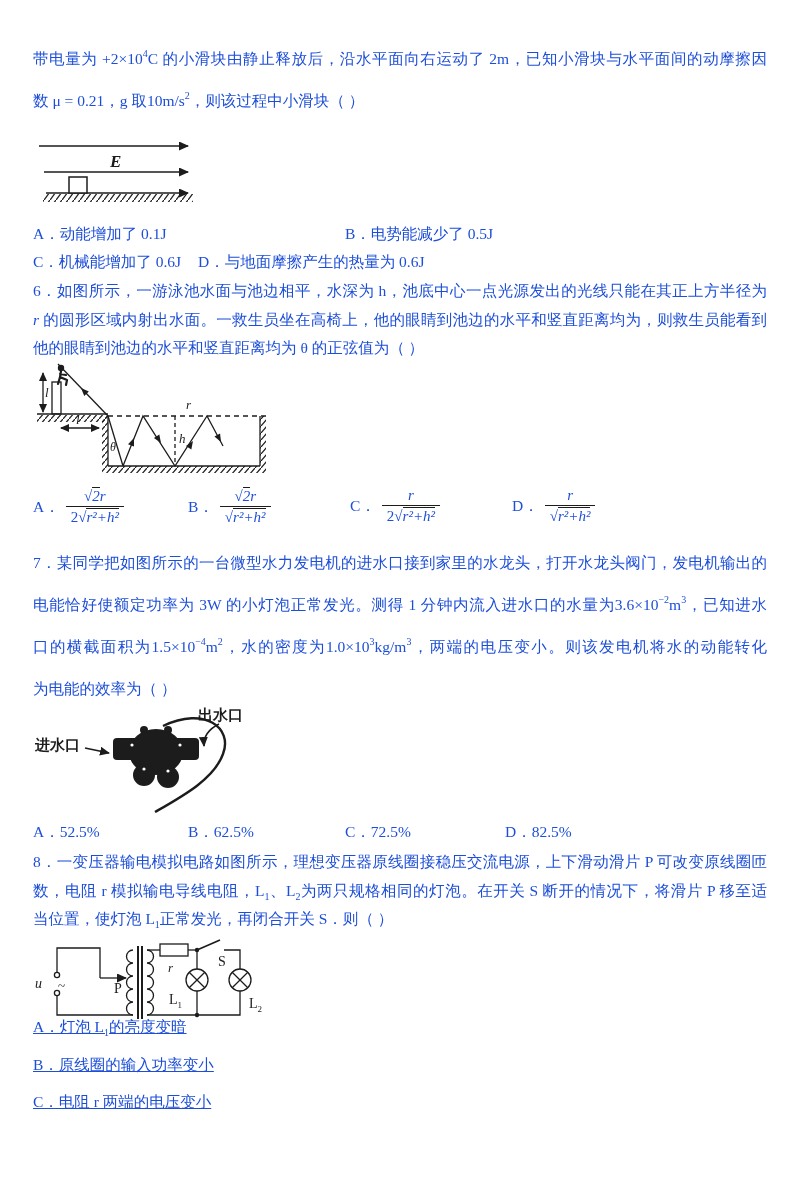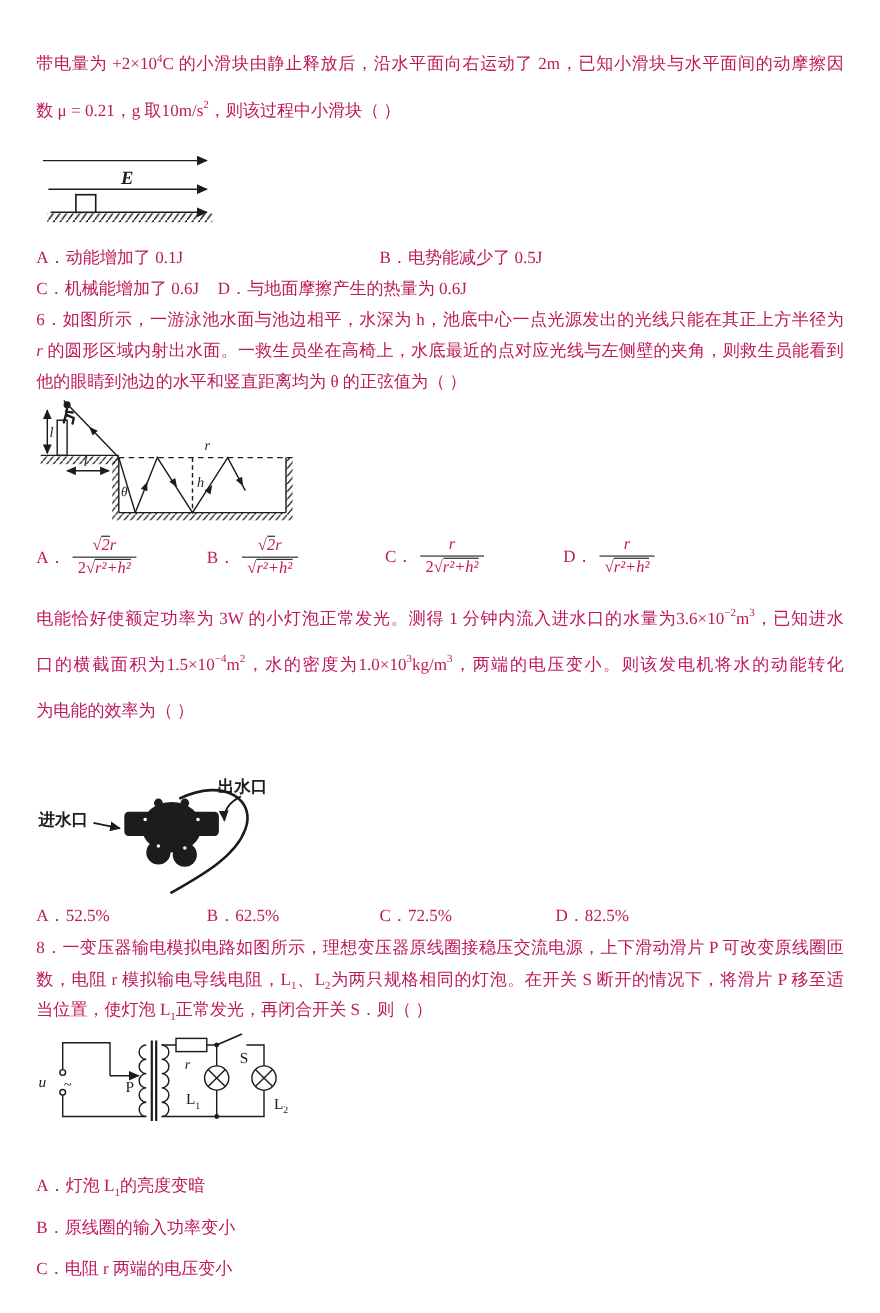--- a/index.html
+++ b/index.html
@@ -1,17 +1,17 @@
 <!DOCTYPE html>
 <html><head>
 <meta charset="utf-8">
 <style>
   html,body{margin:0;padding:0;background:#888;}
   .page{position:relative;width:800px;height:1194px;background:#ffffff;margin:0 auto;
-        font-family:"Liberation Serif","DejaVu Serif",serif;color:#be185d;font-size:15.5px;overflow:hidden;}
+        font-family:"Liberation Serif","DejaVu Serif",serif;color:#1d4ed8;font-size:15.5px;overflow:hidden;}
   .blk{position:absolute;left:33px;width:740px;}
   .l42{line-height:42px;}
   .l29{line-height:28.6px;}
   .fit{width:734px;text-align:justify;text-align-last:justify;}
   sup{font-size:10px;position:relative;top:-1px;vertical-align:super;line-height:0;}
   sub{font-size:10px;vertical-align:sub;line-height:0;}
   i{font-family:"Liberation Serif","DejaVu Serif",serif;}
   .opts{position:absolute;left:33px;width:740px;height:30px;}
   .opts>span{position:absolute;top:0;white-space:nowrap;text-align:center;}
   .fracrow{position:absolute;left:33px;width:740px;height:56px;}
@@ -59,21 +59,21 @@
     <span style="left:0;">A．动能增加了 0.1J</span>
     <span style="left:312px;">B．电势能减少了 0.5J</span>
   </div>
   <div class="opts" style="top:252px;">
     <span style="left:0;">C．机械能增加了 0.6J</span>
     <span style="left:165px;">D．与地面摩擦产生的热量为 0.6J</span>
   </div>
 
   <div class="blk l29" style="top:277px;">
     <div class="fit">6．如图所示，一游泳池水面与池边相平，水深为 h，池底中心一点光源发出的光线只能在其正上方半径为</div>
-    <div class="fit"><i>r</i><span> 的圆形区域内射出水面。一救生员坐在高椅上，水底最近的点对应光线与左侧壁的夹角，则救生员能看到</span></div>
+    <div class="fit"><i>r</i><span> 的圆形区域内射出水面。一救生员坐在高椅上，他的眼睛到池边的水平和竖直距离均为，则救生员能看到</span></div>
     <div>他的眼睛到池边的水平和竖直距离均为 θ 的正弦值为（    ）</div>
   </div>
 
   <svg style="left:33px;top:363px;" width="240" height="115" viewBox="0 0 240 115">
     <defs>
       <marker id="ar2" markerUnits="userSpaceOnUse" markerWidth="10" markerHeight="8" refX="8" refY="4" orient="auto-start-reverse">
           <path d="M0,0 L9,4 L0,8 z" fill="#1c1c1c"></path>
         </marker>
       <pattern id="h2" patternUnits="userSpaceOnUse" width="6" height="7">
           <path d="M6,0 L0,7" stroke="#1c1c1c" stroke-width="1.2"></path>
@@ -168,20 +168,21 @@
           </span>
       <span class="den">
             <span class="radsym">√</span>
             <span class="ovl">r²+h²</span>
           </span>
         </span>
     </span>
   </div>
 
   <div class="blk l42" style="top:542px;">
+    <div class="fit">7．某同学把如图所示的一台微型水力发电机的进水口接到家里的水龙头，打开水龙头阀门，发电机输出的</div>
     <div class="fit"><span>电能恰好使额定功率为 3W 的小灯泡正常发光。测得 1 分钟内流入进水口的水量为3.6×10</span><sup>−2</sup><span>m</span><sup>3</sup><span>，已知进水</span></div>
     <div class="fit"><span>口的横截面积为1.5×10</span><sup>−4</sup><span>m</span><sup>2</sup><span>，水的密度为1.0×10</span><sup>3</sup><span>kg/m</span><sup>3</sup><span>，两端的电压变小。则该发电机将水的动能转化</span></div>
     <div>为电能的效率为（    ）</div>
   </div>
 
   <svg style="left:33px;top:700px;" width="230" height="115" viewBox="0 0 230 115">
     <defs>
       <marker id="ar3" markerUnits="userSpaceOnUse" markerWidth="11" markerHeight="9" refX="9" refY="4.5" orient="auto">
           <path d="M0,0 L10,4.5 L0,9 z" fill="#1c1c1c"></path>
         </marker>
@@ -256,19 +257,19 @@
     <circle cx="167" cy="77" r="2.2" class="sfill"></circle>
     <path class="sline" d="M167 77 H117"></path>
     <line class="sline" x1="167" y1="12" x2="167" y2="31"></line>
     <circle cx="167" cy="42" r="11" class="sline"></circle>
     <path class="sline" d="M159.2 34.2 L174.8 49.8 M174.8 34.2 L159.2 49.8"></path>
     <line class="sline" x1="167" y1="53" x2="167" y2="77"></line>
     <text x="139" y="66" font-size="14"><tspan>L</tspan><tspan dy="4" font-size="9">1</tspan></text>
     <text x="219" y="70" font-size="14"><tspan>L</tspan><tspan dy="4" font-size="9">2</tspan></text>
   </svg>
 
-  <div class="blk" style="top:1060px;line-height:37.5px;">
+  <div class="blk" style="top:1008px;line-height:37.5px;text-decoration:underline;">
     <div><span>A．灯泡 L</span><sub>1</sub><span>的亮度变暗</span></div>
     <div>B．原线圈的输入功率变小</div>
     <div>C．电阻 r 两端的电压变小</div>
   </div>
 
 </div>
 
 </body></html>

